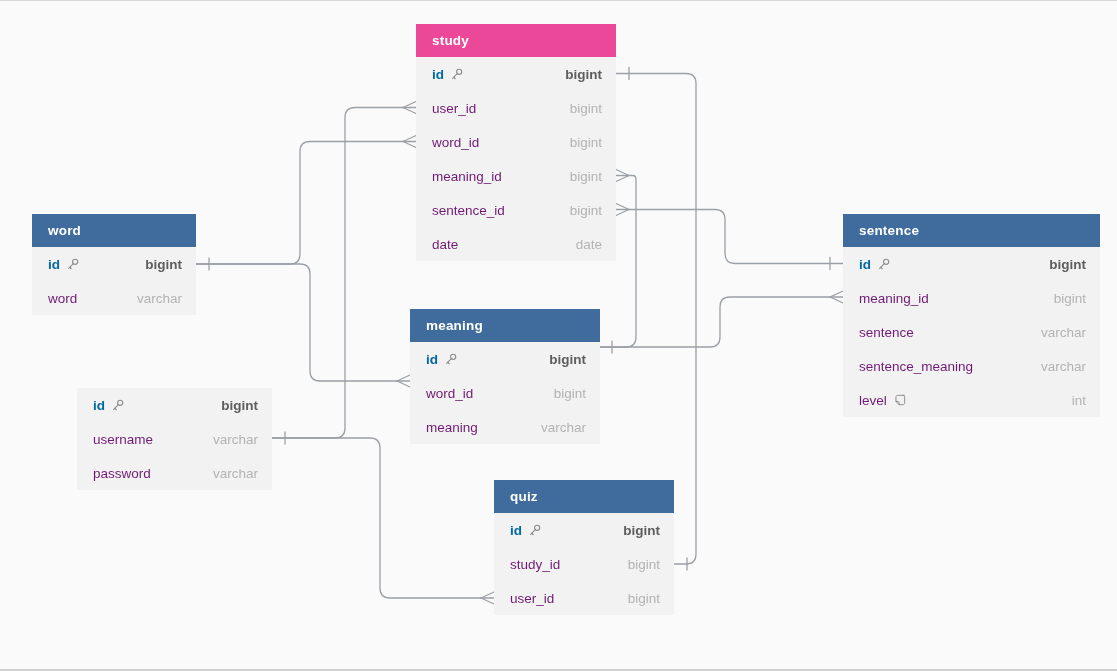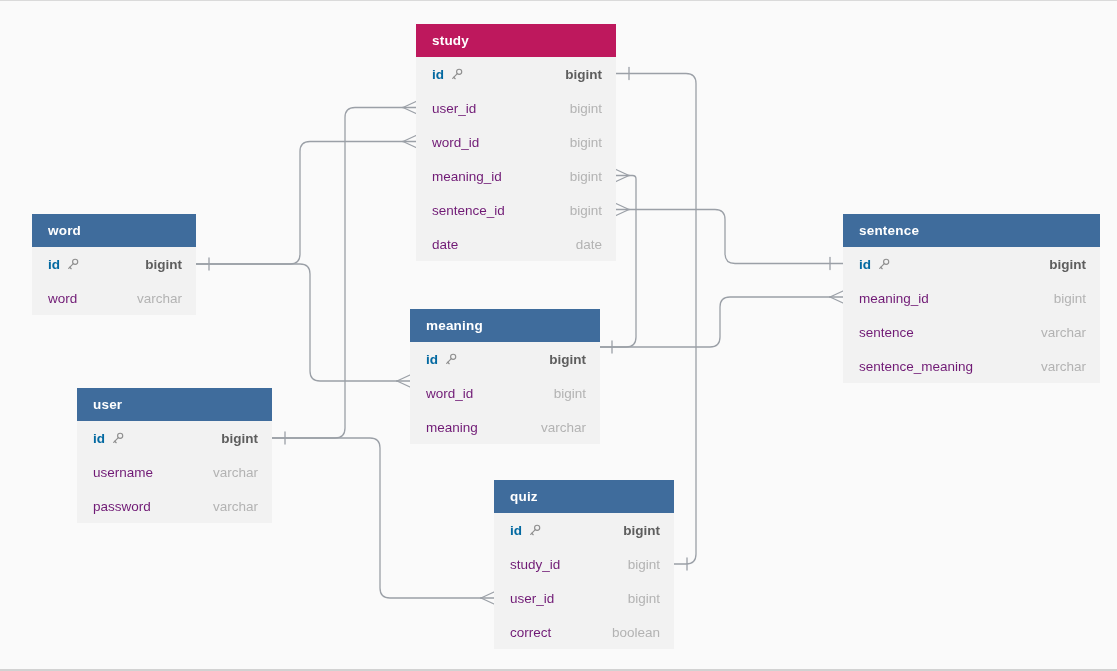--- a/index.html
+++ b/index.html
@@ -83,21 +83,21 @@
       <g>
         <path d="M 843 263.5 L 735 263.5 Q 725 263.5 725 253.5 L 725 219.5 Q 725 209.5 715 209.5 L 629 209.5"></path>
         <line x1="830" y1="257.5" x2="830" y2="269.5"></line>
         <line x1="629" y1="209.5" x2="616" y2="203.5"></line>
         <line x1="629" y1="209.5" x2="616" y2="209.5"></line>
         <line x1="629" y1="209.5" x2="616" y2="215.5"></line>
       </g>
     </svg>
   <div id="tables">
       <div class="table" style="left: 416px; top: 24px; width: 200px;">
-        <div class="table-header" style="background: #be185d; color: rgb(255, 255, 255); height: 33px;">study</div>
+        <div class="table-header" style="background: #ec4899; color: rgb(255, 255, 255); height: 33px;">study</div>
         <div class="field-row pk" style="height: 34px;">
           <span class="field-name">
             <span>id</span>
             <span class="field-icon">
               <svg viewBox="0 0 24 24">
                 <circle cx="15.7" cy="8.3" r="4.4"></circle>
                 <line x1="12.5" y1="11.5" x2="4.6" y2="19.4"></line>
                 <line x1="6.4" y1="17.6" x2="8.9" y2="20.1"></line>
               </svg>
             </span>
@@ -179,21 +179,20 @@
           <span class="field-type">bigint</span>
         </div>
         <div class="field-row" style="height: 34px;">
           <span class="field-name">
             <span>meaning</span>
           </span>
           <span class="field-type">varchar</span>
         </div>
       </div>
       <div class="table" style="left: 77px; top: 388px; width: 195px;">
-        <div class="table-header" style="background: rgb(63, 108, 156); color: rgb(255, 255, 255); height: 33px;">user</div>
         <div class="field-row pk" style="height: 34px;">
           <span class="field-name">
             <span>id</span>
             <span class="field-icon">
               <svg viewBox="0 0 24 24">
                 <circle cx="15.7" cy="8.3" r="4.4"></circle>
                 <line x1="12.5" y1="11.5" x2="4.6" y2="19.4"></line>
                 <line x1="6.4" y1="17.6" x2="8.9" y2="20.1"></line>
               </svg>
             </span>
@@ -233,26 +232,20 @@
             <span>study_id</span>
           </span>
           <span class="field-type">bigint</span>
         </div>
         <div class="field-row" style="height: 34px;">
           <span class="field-name">
             <span>user_id</span>
           </span>
           <span class="field-type">bigint</span>
         </div>
-        <div class="field-row" style="height: 34px;">
-          <span class="field-name">
-            <span>correct</span>
-          </span>
-          <span class="field-type">boolean</span>
-        </div>
       </div>
       <div class="table" style="left: 843px; top: 214px; width: 257px;">
         <div class="table-header" style="background: rgb(63, 108, 156); color: rgb(255, 255, 255); height: 33px;">sentence</div>
         <div class="field-row pk" style="height: 34px;">
           <span class="field-name">
             <span>id</span>
             <span class="field-icon">
               <svg viewBox="0 0 24 24">
                 <circle cx="15.7" cy="8.3" r="4.4"></circle>
                 <line x1="12.5" y1="11.5" x2="4.6" y2="19.4"></line>
@@ -272,17 +265,29 @@
           <span class="field-name">
             <span>sentence</span>
           </span>
           <span class="field-type">varchar</span>
         </div>
         <div class="field-row" style="height: 34px;">
           <span class="field-name">
             <span>sentence_meaning</span>
           </span>
           <span class="field-type">varchar</span>
+        </div>
+        <div class="field-row" style="height: 34px;">
+          <span class="field-name">
+            <span>level</span>
+            <span class="field-icon note">
+              <svg viewBox="0 0 24 24">
+                <path d="M19 4 H8 C6.3 4 5 5.3 5 7 v7.5 L10.5 20 H17 c1.7 0 3-1.3 3-3 V7 c0-1.7-1.3-3-3-3 z"></path>
+                <path d="M5 14.5 h3.5 c1.1 0 2 .9 2 2 V20"></path>
+              </svg>
+            </span>
+          </span>
+          <span class="field-type">int</span>
         </div>
       </div>
     </div>
   <div id="edge-bottom"></div>
 </div>
 
 </body></html>

